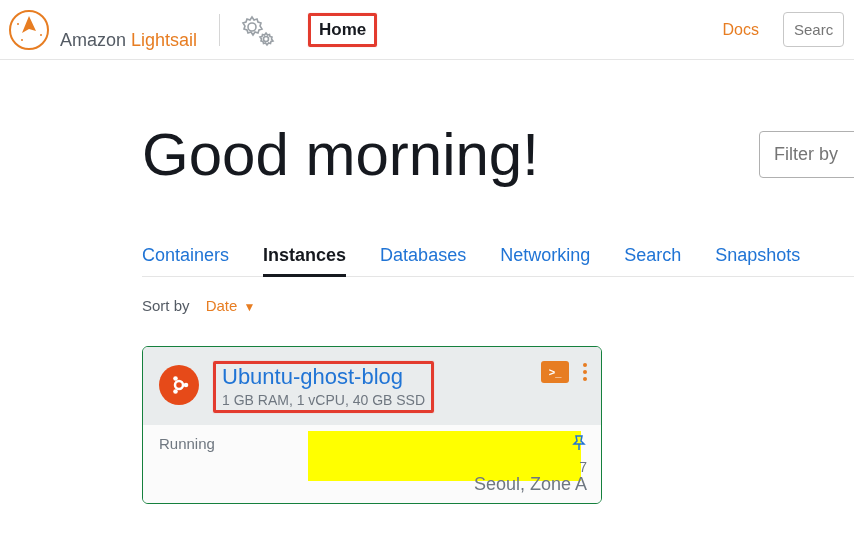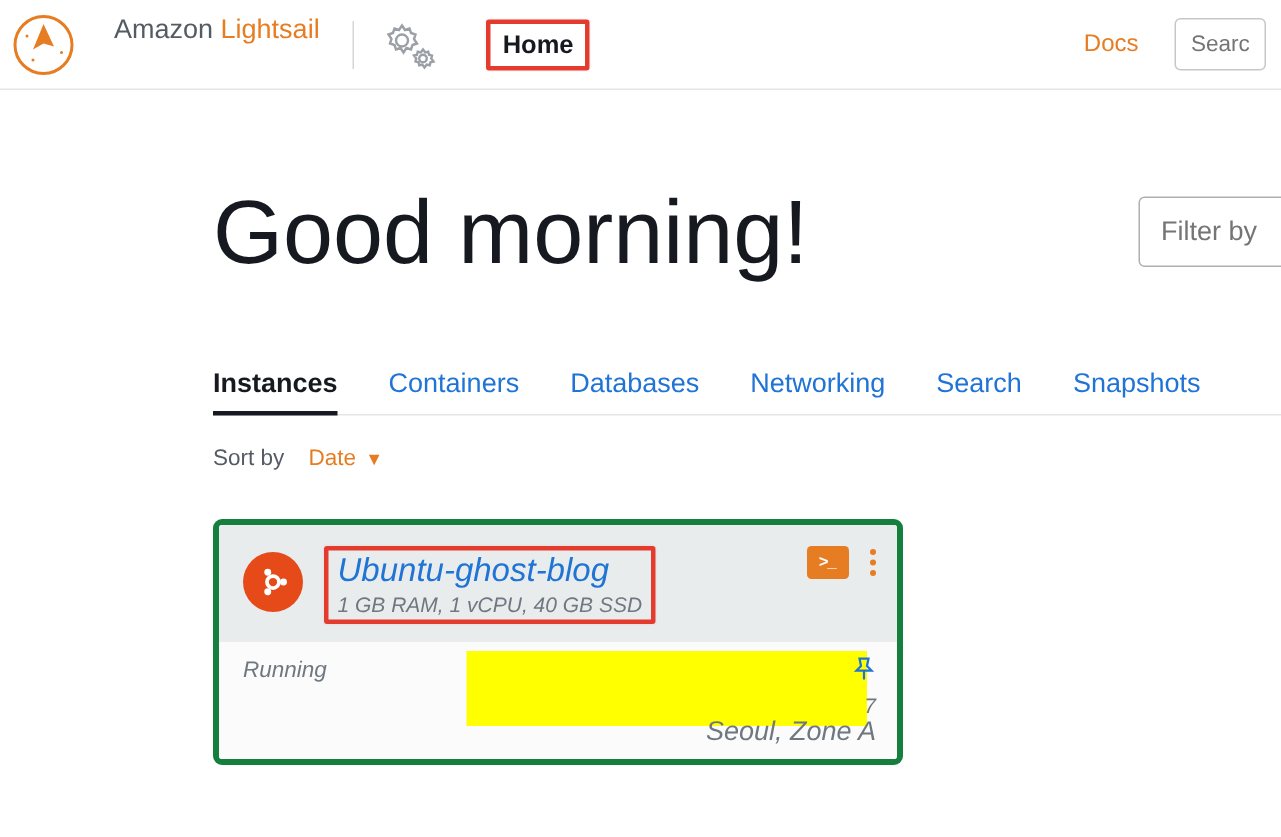--- a/index.html
+++ b/index.html
@@ -12,22 +12,22 @@
     }
     .topbar {
       display: flex;
       align-items: center;
       height: 60px;
       border-bottom: 1px solid #e5e5e5;
       padding: 0 10px 0 8px;
     }
     .logo-wrap {
       display: flex;
-      align-items: flex-start;
-      gap: 26px;
+      align-items: flex-end;
+      gap: 10px;
     }
     .logo-icon svg { display: block; }
     .logo-text {
       font-size: 18px;
       color: #545b64;
       font-weight: 400;
     }
     .logo-text .hl { color: #e77d22; }
     .vdiv {
       width: 1px;
@@ -117,24 +117,23 @@
       margin-left: 12px;
     }
     .chev {
       color: #e77d22;
       font-size: 12px;
       margin-left: 2px;
     }
     .card {
       width: 460px;
       margin-top: 32px;
-      border: 4px solid #15803d;
+      border: 1px solid #15803d;
       border-radius: 6px;
       overflow: hidden;
-      font-style: italic;
     }
     .card-head {
       background: #e9eced;
       padding: 14px 16px 12px 16px;
       display: flex;
       align-items: flex-start;
       gap: 14px;
       position: relative;
     }
     .os-icon {
@@ -264,22 +263,22 @@
   <input class="search-box" placeholder="Search" style="">
 </div>
 
 <div class="content">
   <div class="header-row">
     <h1 class="greeting">Good morning!</h1>
     <input class="filter-box" placeholder="Filter by name" style="">
   </div>
 
   <div class="tabs">
+    <div class="tab">Containers</div>
     <div class="tab active">Instances</div>
-    <div class="tab">Containers</div>
     <div class="tab">Databases</div>
     <div class="tab">Networking</div>
     <div class="tab">Search</div>
     <div class="tab">Snapshots</div>
   </div>
 
   <div class="sort-row">
     <span>Sort by </span><span class="sval">Date</span>
     <span class="chev">▼</span>
   </div>

